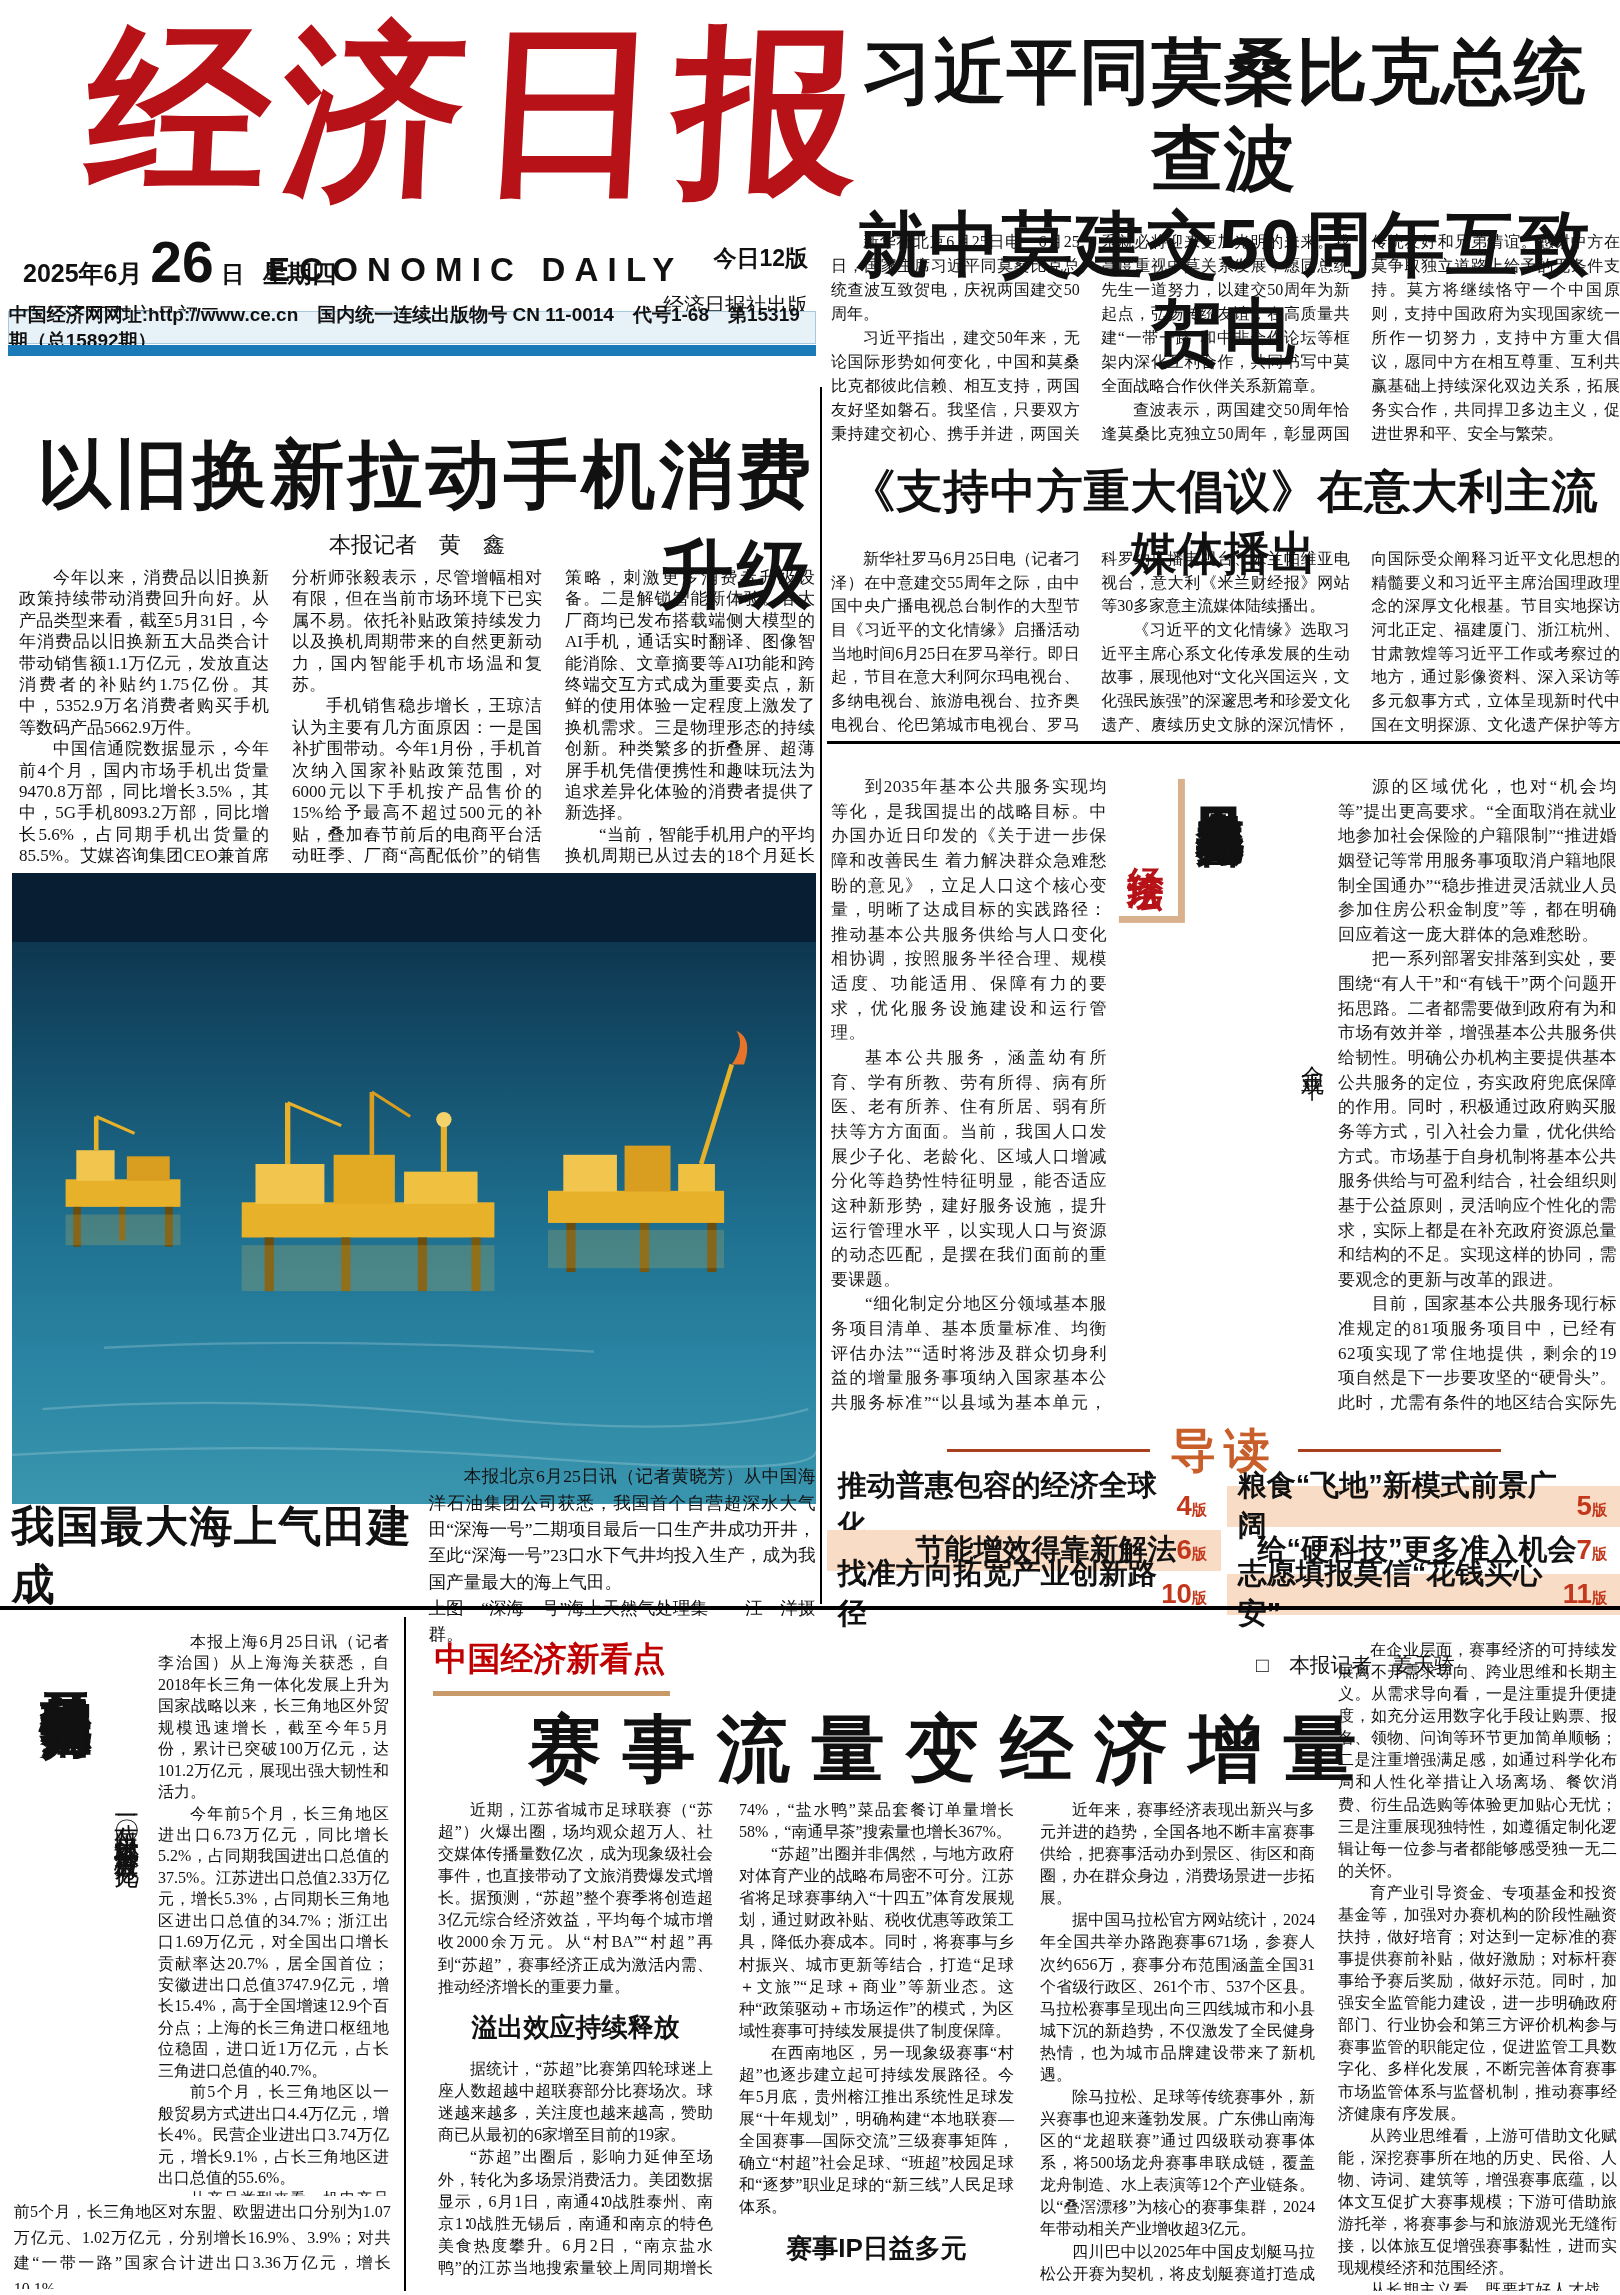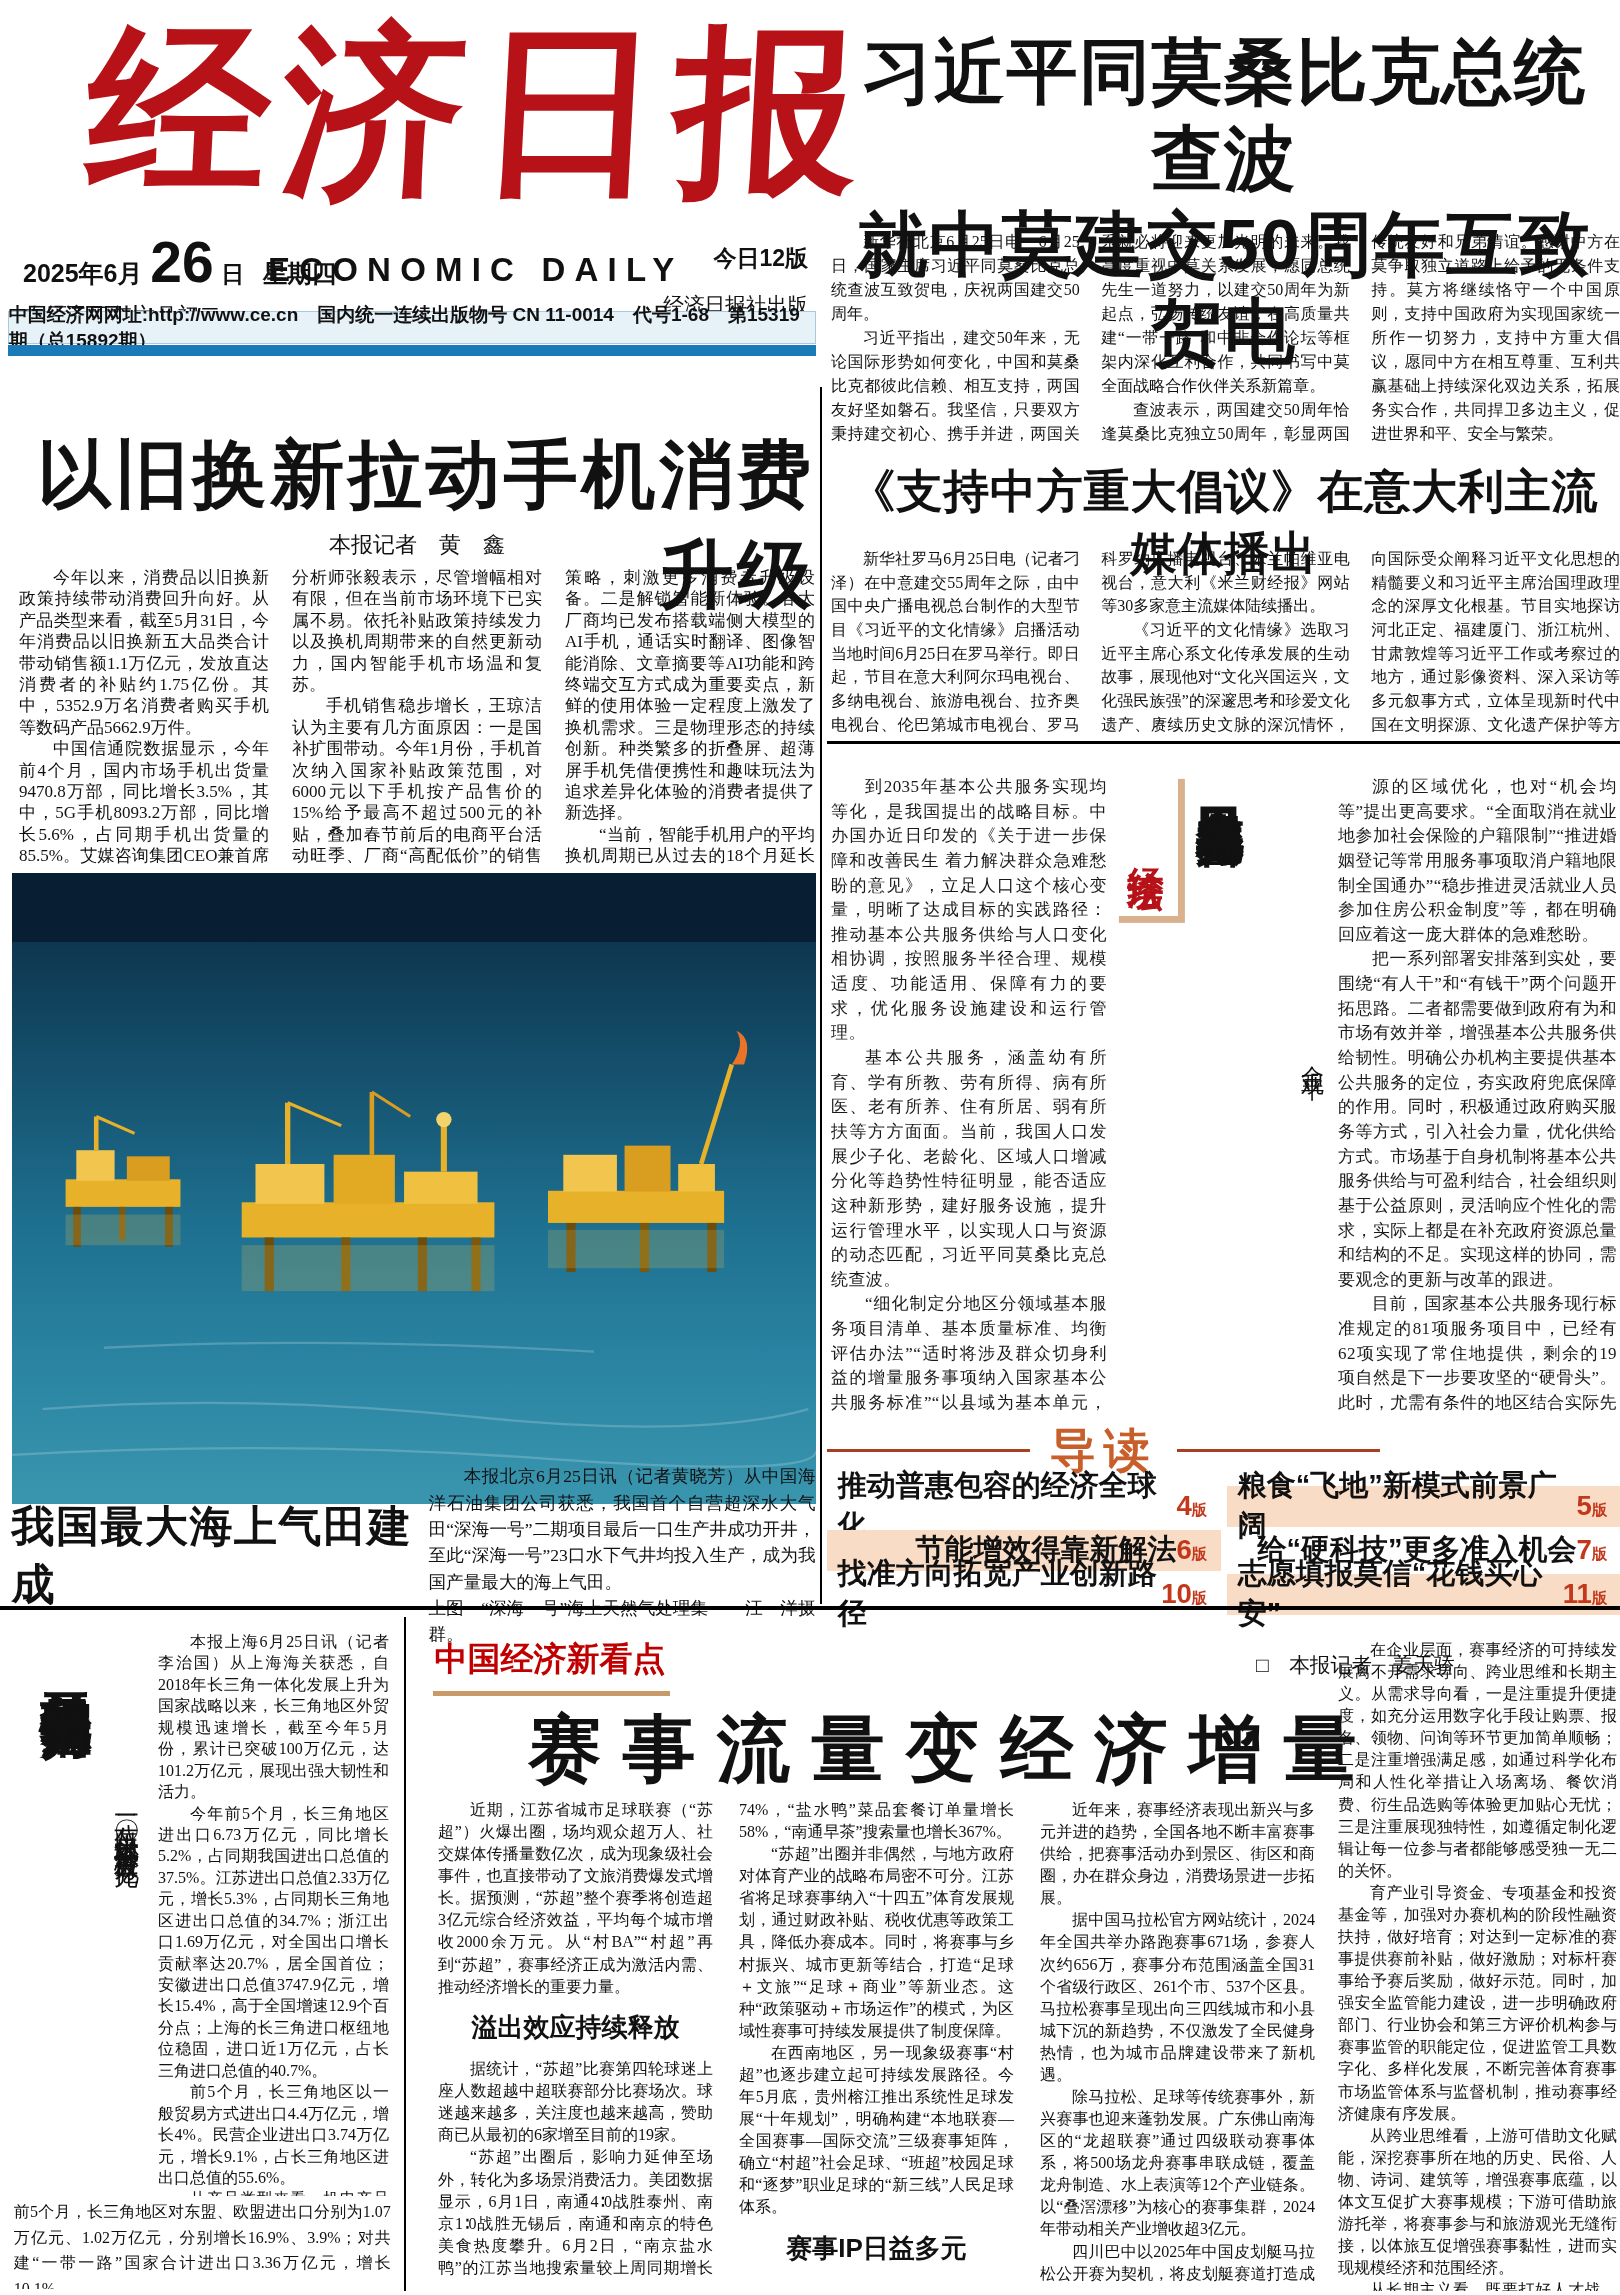--- a/index.html
+++ b/index.html
@@ -56,21 +56,21 @@
   .forum-left{position:absolute;left:831px;top:775px;width:276px;height:642px;overflow:hidden;}
   .forum-right{position:absolute;left:1338px;top:775px;width:279px;height:642px;overflow:hidden;}
   .forum-label{position:absolute;left:1112px;top:772px;width:66px;height:144px;writing-mode:vertical-rl;
                font-size:36px;font-weight:900;color:#b61218;font-family:"Liberation Sans",sans-serif;
                background:#fff;box-shadow:6.9px 6.9px 0 0 #d9b18d;display:flex;align-items:center;justify-content:center;letter-spacing:3.1px;}
   .forum-headline{position:absolute;left:1188px;top:770px;height:647px;writing-mode:vertical-rl;
                   font-size:48px;font-weight:900;font-family:"Liberation Sans",sans-serif;letter-spacing:0.8px;}
   .forum-author{position:absolute;left:1297px;top:1047px;height:153px;writing-mode:vertical-rl;font-size:23px;letter-spacing:7.7px;}
   
   .guide{position:absolute;left:827px;top:1423px;width:794px;height:181px;}
-  .guide-head{display:flex;align-items:center;gap:20px;height:55px;}
+  .guide-head{display:flex;align-items:center;justify-content:center;gap:20px;height:55px;}
   .guide-rule{width:203px;height:3.8px;background:#a8401f;}
   .guide-title{font-size:46px;font-weight:900;color:#c85f2a;letter-spacing:7.7px;font-family:"Liberation Sans",sans-serif;}
   .guide-grid{display:grid;grid-template-columns:1fr 1fr;grid-auto-rows:41px;column-gap:6.1px;row-gap:3.1px;margin-top:7.7px;}
   .guide-item{display:flex;align-items:center;justify-content:flex-end;padding:0 13.8px 0 10.7px;}
   .guide-item.hl{background:#f8dcc6;}
   .guide-label{font-size:29px;font-weight:900;font-family:"Liberation Sans",sans-serif;}
   .guide-page{color:#c3371b;font-weight:bold;font-family:"Liberation Sans",sans-serif;font-size:27.6px;white-space:nowrap;}
   .guide-page small{font-size:15.3px;}
   
   .sep-main{position:absolute;left:0;top:1606px;width:1621px;height:3.8px;background:#000;}
@@ -217,21 +217,21 @@
       <p>本报北京6月25日讯（记者黄晓芳）从中国海洋石油集团公司获悉，我国首个自营超深水大气田“深海一号”二期项目最后一口生产井成功开井，至此“深海一号”23口水下气井均投入生产，成为我国产量最大的海上气田。</p>
       <div class="cap-last">
         <span>上图　“深海一号”海上天然气处理集群。</span>
         <span class="cap-credit">汪　洋摄</span>
       </div>
     </div>
   </div>
 
   <div class="forum-left forum-text body-text">
       <p>到2035年基本公共服务实现均等化，是我国提出的战略目标。中办国办近日印发的《关于进一步保障和改善民生 着力解决群众急难愁盼的意见》，立足人口这个核心变量，明晰了达成目标的实践路径：推动基本公共服务供给与人口变化相协调，按照服务半径合理、规模适度、功能适用、保障有力的要求，优化服务设施建设和运行管理。</p>
-      <p>基本公共服务，涵盖幼有所育、学有所教、劳有所得、病有所医、老有所养、住有所居、弱有所扶等方方面面。当前，我国人口发展少子化、老龄化、区域人口增减分化等趋势性特征明显，能否适应这种新形势，建好服务设施，提升运行管理水平，以实现人口与资源的动态匹配，习近平同莫桑比克总统查波。</p>
+      <p>基本公共服务，涵盖幼有所育、学有所教、劳有所得、病有所医、老有所养、住有所居、弱有所扶等方方面面。当前，我国人口发展少子化、老龄化、区域人口增减分化等趋势性特征明显，能否适应这种新形势，建好服务设施，提升运行管理水平，以实现人口与资源的动态匹配，是摆在我们面前的重要课题。</p>
       <p>“细化制定分地区分领域基本服务项目清单、基本质量标准、均衡评估办法”“适时将涉及群众切身利益的增量服务事项纳入国家基本公共服务标准”“以县域为基本单元，全面推进公共服务规划布局、设施建设、资源配置、人才调配城乡一体化”……《意见》推出一揽子改革创新举措，体现出极强的现实针对性。以服务范围动态调整扩容、以服务标准动态调整提质，由此带动资源整合水平和统筹配置层次不断提升，以不断延伸基本公共服务、覆盖更多受益人口。</p>
     </div>
   <div class="forum-label">经济论坛</div>
   <div class="forum-headline">立足人口变化完善基本公共服务</div>
   <div class="forum-author">金观平</div>
   <div class="forum-right forum-text body-text">
       <p>源的区域优化，也对“机会均等”提出更高要求。“全面取消在就业地参加社会保险的户籍限制”“推进婚姻登记等常用服务事项取消户籍地限制全国通办”“稳步推进灵活就业人员参加住房公积金制度”等，都在明确回应着这一庞大群体的急难愁盼。</p>
       <p>把一系列部署安排落到实处，要围绕“有人干”和“有钱干”两个问题开拓思路。二者都需要做到政府有为和市场有效并举，增强基本公共服务供给韧性。明确公办机构主要提供基本公共服务的定位，夯实政府兜底保障的作用。同时，积极通过政府购买服务等方式，引入社会力量，优化供给方式。市场基于自身机制将基本公共服务供给与可盈利结合，社会组织则基于公益原则，灵活响应个性化的需求，实际上都是在补充政府资源总量和结构的不足。实现这样的协同，需要观念的更新与改革的跟进。</p>
       <p>目前，国家基本公共服务现行标准规定的81项服务项目中，已经有62项实现了常住地提供，剩余的19项自然是下一步要攻坚的“硬骨头”。此时，尤需有条件的地区结合实际先行探索，提供具有借鉴意义的改革办法，更好实现基本公共服务保障有力。</p>
     </div>

